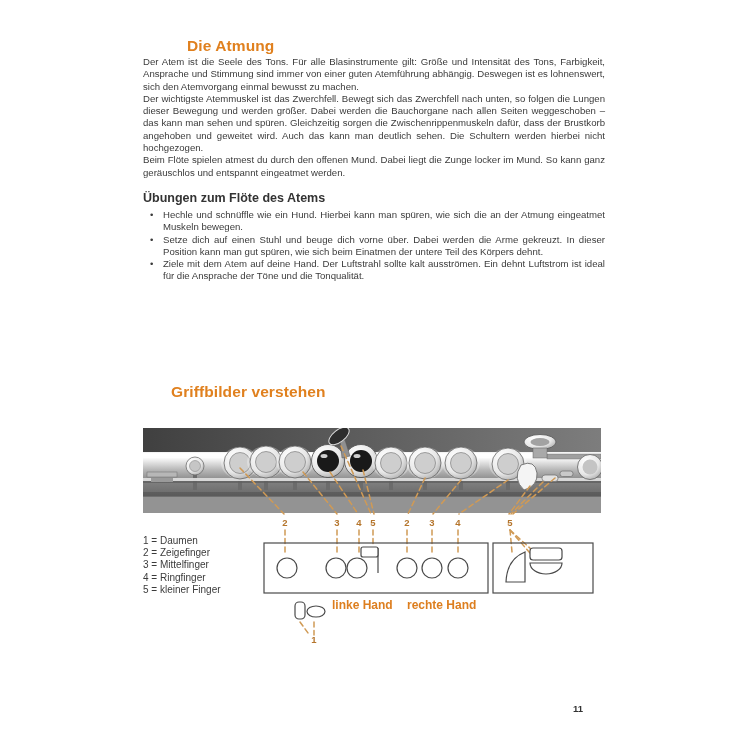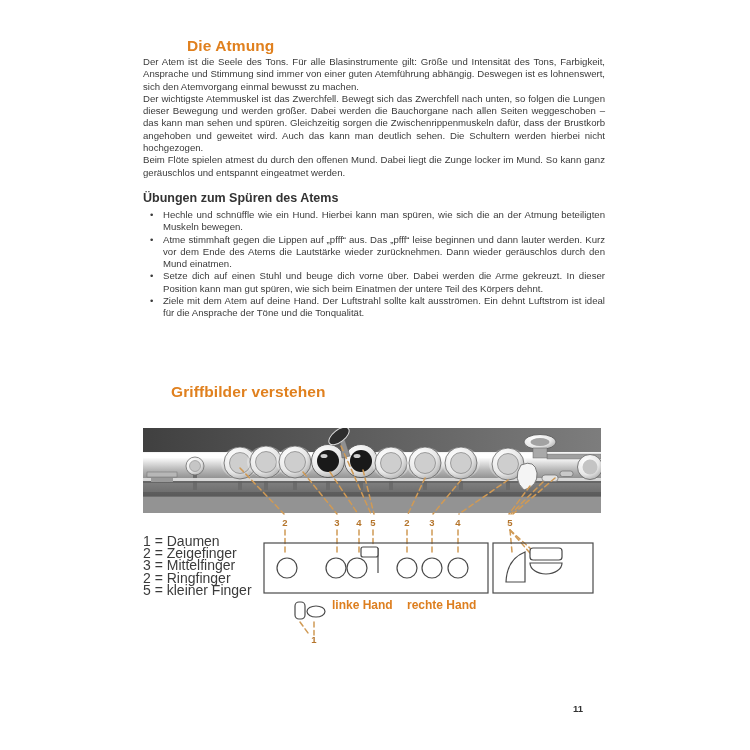--- a/index.html
+++ b/index.html
@@ -7,21 +7,21 @@
         font-family:"Liberation Sans",sans-serif;}
   .abs{position:absolute;}
   .h-orange{color:#e0801e;font-size:15.5px;font-weight:bold;letter-spacing:.1px;}
   .bodytext{width:462px;font-size:9.6px;line-height:12.3px;color:#3b3b3b;text-align:justify;}
   .bodytext p{margin:0;}
   .subhead{font-size:12.5px;font-weight:bold;color:#333333;}
   ul.bullets{margin:0;padding:0;list-style:none;width:457px;font-size:9.6px;line-height:12.3px;
              color:#3b3b3b;text-align:justify;}
   ul.bullets li{position:relative;padding-left:15px;margin:0;}
   ul.bullets li::before{content:"\2022";position:absolute;left:2px;top:0;color:#3b3b3b;}
-  .legend{font-size:14px;line-height:12.2px;color:#3b3b3b;}
+  .legend{font-size:10px;line-height:12.2px;color:#3b3b3b;}
   .fingnum{position:absolute;transform:translateX(-50%);font-size:9.5px;font-weight:bold;
            color:#b5752c;}
   .handlabel{position:absolute;font-size:12px;font-weight:bold;color:#dd7e1e;}
   .pagenum{position:absolute;left:573px;top:703px;font-size:9.5px;font-weight:bold;color:#333;}
   svg{display:block;}
   .dash{stroke:#d09a55;stroke-width:1.5;stroke-dasharray:5 3.5;fill:none;stroke-linecap:round;}
   .diag{stroke:#4a4a4a;stroke-width:1.2;fill:#ffffff;}
   .diagn{stroke:#4a4a4a;stroke-width:1.2;fill:none;}
 </style>
 </head>
@@ -30,25 +30,24 @@
 <div class="page">
 
   <div class="abs h-orange" style="left:143px;top:37px;margin-left:44px;">Die Atmung</div>
 
   <div class="abs bodytext" style="left:143px;top:56px;">
     <p>Der Atem ist die Seele des Tons. Für alle Blasinstrumente gilt: Größe und Intensität des Tons, Farbigkeit, Ansprache und Stimmung sind immer von einer guten Atemführung abhängig. Deswegen ist es lohnenswert, sich den Atemvorgang einmal bewusst zu machen.</p>
     <p>Der wichtigste Atemmuskel ist das Zwerchfell. Bewegt sich das Zwerchfell nach unten, so folgen die Lungen dieser Bewegung und werden größer. Dabei werden die Bauchorgane nach allen Seiten weggeschoben – das kann man sehen und spüren. Gleichzeitig sorgen die Zwischenrippenmuskeln dafür, dass der Brustkorb angehoben und geweitet wird. Auch das kann man deutlich sehen. Die Schultern werden hierbei nicht hochgezogen.</p>
     <p>Beim Flöte spielen atmest du durch den offenen Mund. Dabei liegt die Zunge locker im Mund. So kann ganz geräuschlos und entspannt eingeatmet werden.</p>
   </div>
 
-  <div class="abs subhead" style="left:143px;top:191px;">Übungen zum Spüren des Atems</div>
+  <div class="abs subhead" style="left:143px;top:191px;">Übungen zum Flöte des Atems</div>
 
   <ul class="abs bullets" style="left:148px;top:209px;">
-    <li>Hechle und schnüffle wie ein Hund. Hierbei kann man spüren, wie sich die an der Atmung beteiligten Muskeln bewegen.</li>
-    <li>Atme stimmhaft gegen die Lippen auf „pfff“ aus. Das „pfff“ leise beginnen und dann lauter werden. Kurz vor dem Ende des Atems die Lautstärke wieder zurücknehmen. Dann wieder geräuschlos durch den Mund einatmen.</li>
+    <li>Hechle und schnüffle wie ein Hund. Hierbei kann man spüren, wie sich die an der Atmung eingeatmet Muskeln bewegen.</li>
     <li>Setze dich auf einen Stuhl und beuge dich vorne über. Dabei werden die Arme gekreuzt. In dieser Position kann man gut spüren, wie sich beim Einatmen der untere Teil des Körpers dehnt.</li>
     <li>Ziele mit dem Atem auf deine Hand. Der Luftstrahl sollte kalt ausströmen. Ein dehnt Luftstrom ist ideal für die Ansprache der Töne und die Tonqualität.</li>
   </ul>
 
   <div class="abs h-orange" style="left:143px;top:383px;margin-left:28px;">Griffbilder verstehen</div>
 
   <div class="abs" style="left:143px;top:428px;width:458px;height:85px;">
     <svg width="458" height="85" viewBox="0 0 458 85">
       <defs>
         <linearGradient id="gTop" x1="0" y1="0" x2="1" y2="0">
@@ -236,21 +235,21 @@
     <span class="fingnum" style="left:432px;top:517px;">3</span>
     <span class="fingnum" style="left:458px;top:517px;">4</span>
     <span class="fingnum" style="left:510px;top:517px;">5</span>
     <span class="fingnum" style="left:314px;top:634px;">1</span>
   </div>
 
   <div class="abs legend" style="left:143px;top:535px;">
     <div>1 = Daumen</div>
     <div>2 = Zeigefinger</div>
     <div>3 = Mittelfinger</div>
-    <div>2 = Ringfinger</div>
+    <div>4 = Ringfinger</div>
     <div>5 = kleiner Finger</div>
   </div>
 
   <span class="handlabel" style="left:332px;top:598px;">linke Hand</span>
   <span class="handlabel" style="left:407px;top:598px;">rechte Hand</span>
 
   <span class="pagenum">11</span>
 
 </div>
 

